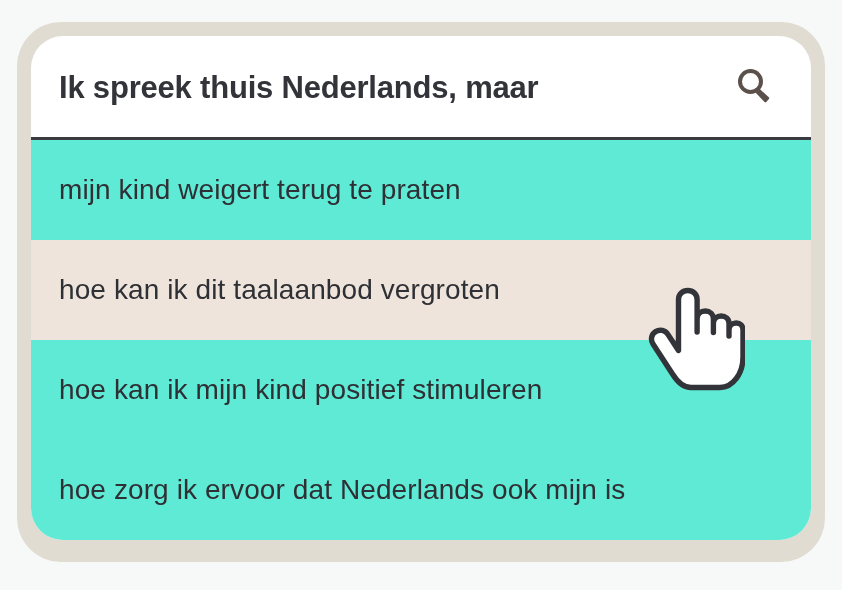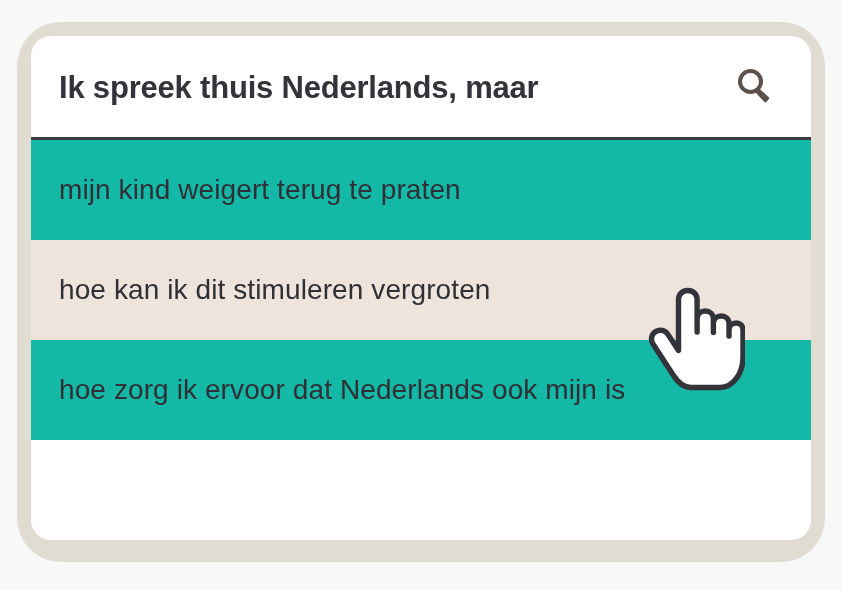--- a/index.html
+++ b/index.html
@@ -29,21 +29,21 @@
   }
 
   
   #search-card {
     position: absolute;
     left: 31px;
     top: 36px;
     width: 780px;
     height: 504px;
     background: #ffffff;
-    border-radius: 20px;
+    border-radius: 32px;
     overflow: hidden;
   }
 
   
   #search-field-row {
     position: absolute;
     left: 0;
     top: 0;
     width: 780px;
     height: 102px;
@@ -89,21 +89,21 @@
     width: 780px;
     height: 400px;
   }
 
   .suggestion-row {
     width: 780px;
     height: 100px;
     display: flex;
     align-items: center;
     padding-left: 28px;
-    background: #14b8a6;
+    background: #5eead4;
   }
 
   .suggestion-row.is-highlighted {
     background: #eee4dc;
   }
 
   .suggestion-label {
     font-size: 28px;
     font-weight: 400;
     letter-spacing: 0.1px;
@@ -139,23 +139,26 @@
 
   <div id="search-divider"></div>
 
   <div id="suggestion-list">
 
     <div class="suggestion-row">
       <span class="suggestion-label">mijn kind weigert terug te praten</span>
     </div>
 
     <div class="suggestion-row is-highlighted">
-      <span class="suggestion-label">hoe kan ik dit stimuleren vergroten</span>
+      <span class="suggestion-label">hoe kan ik dit taalaanbod vergroten</span>
     </div>
 
+    <div class="suggestion-row">
+      <span class="suggestion-label">hoe kan ik mijn kind positief stimuleren</span>
+    </div>
 
     <div class="suggestion-row">
       <span class="suggestion-label">hoe zorg ik ervoor dat Nederlands ook mijn is</span>
     </div>
 
   </div>
 </div>
 
 <svg id="hand-cursor" viewBox="0 0 98 104" aria-hidden="true">
   <path d="M31.5 55.5 L31.5 12.5

